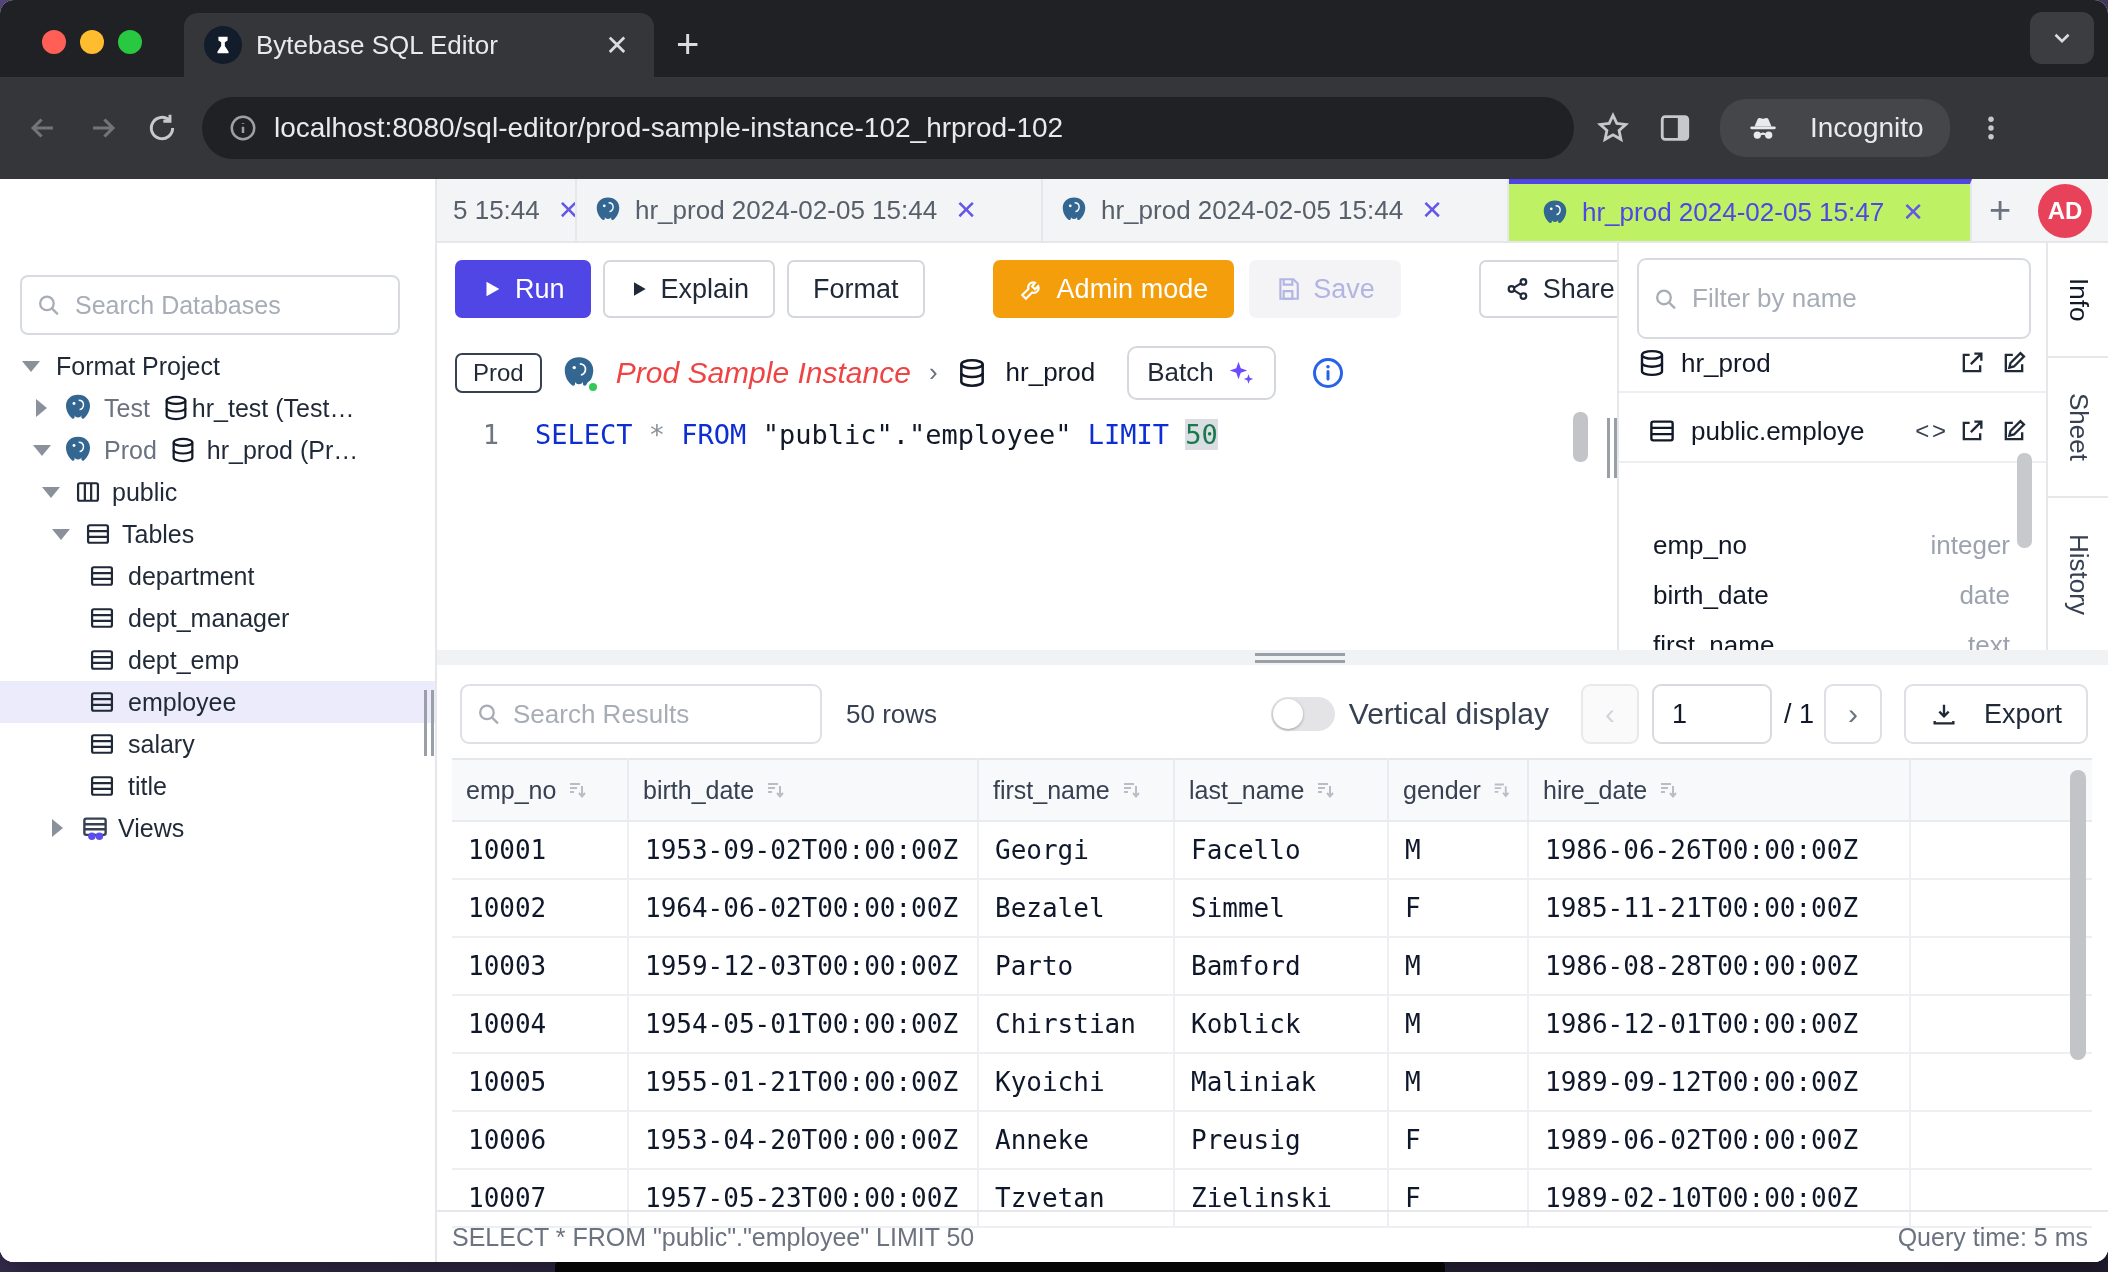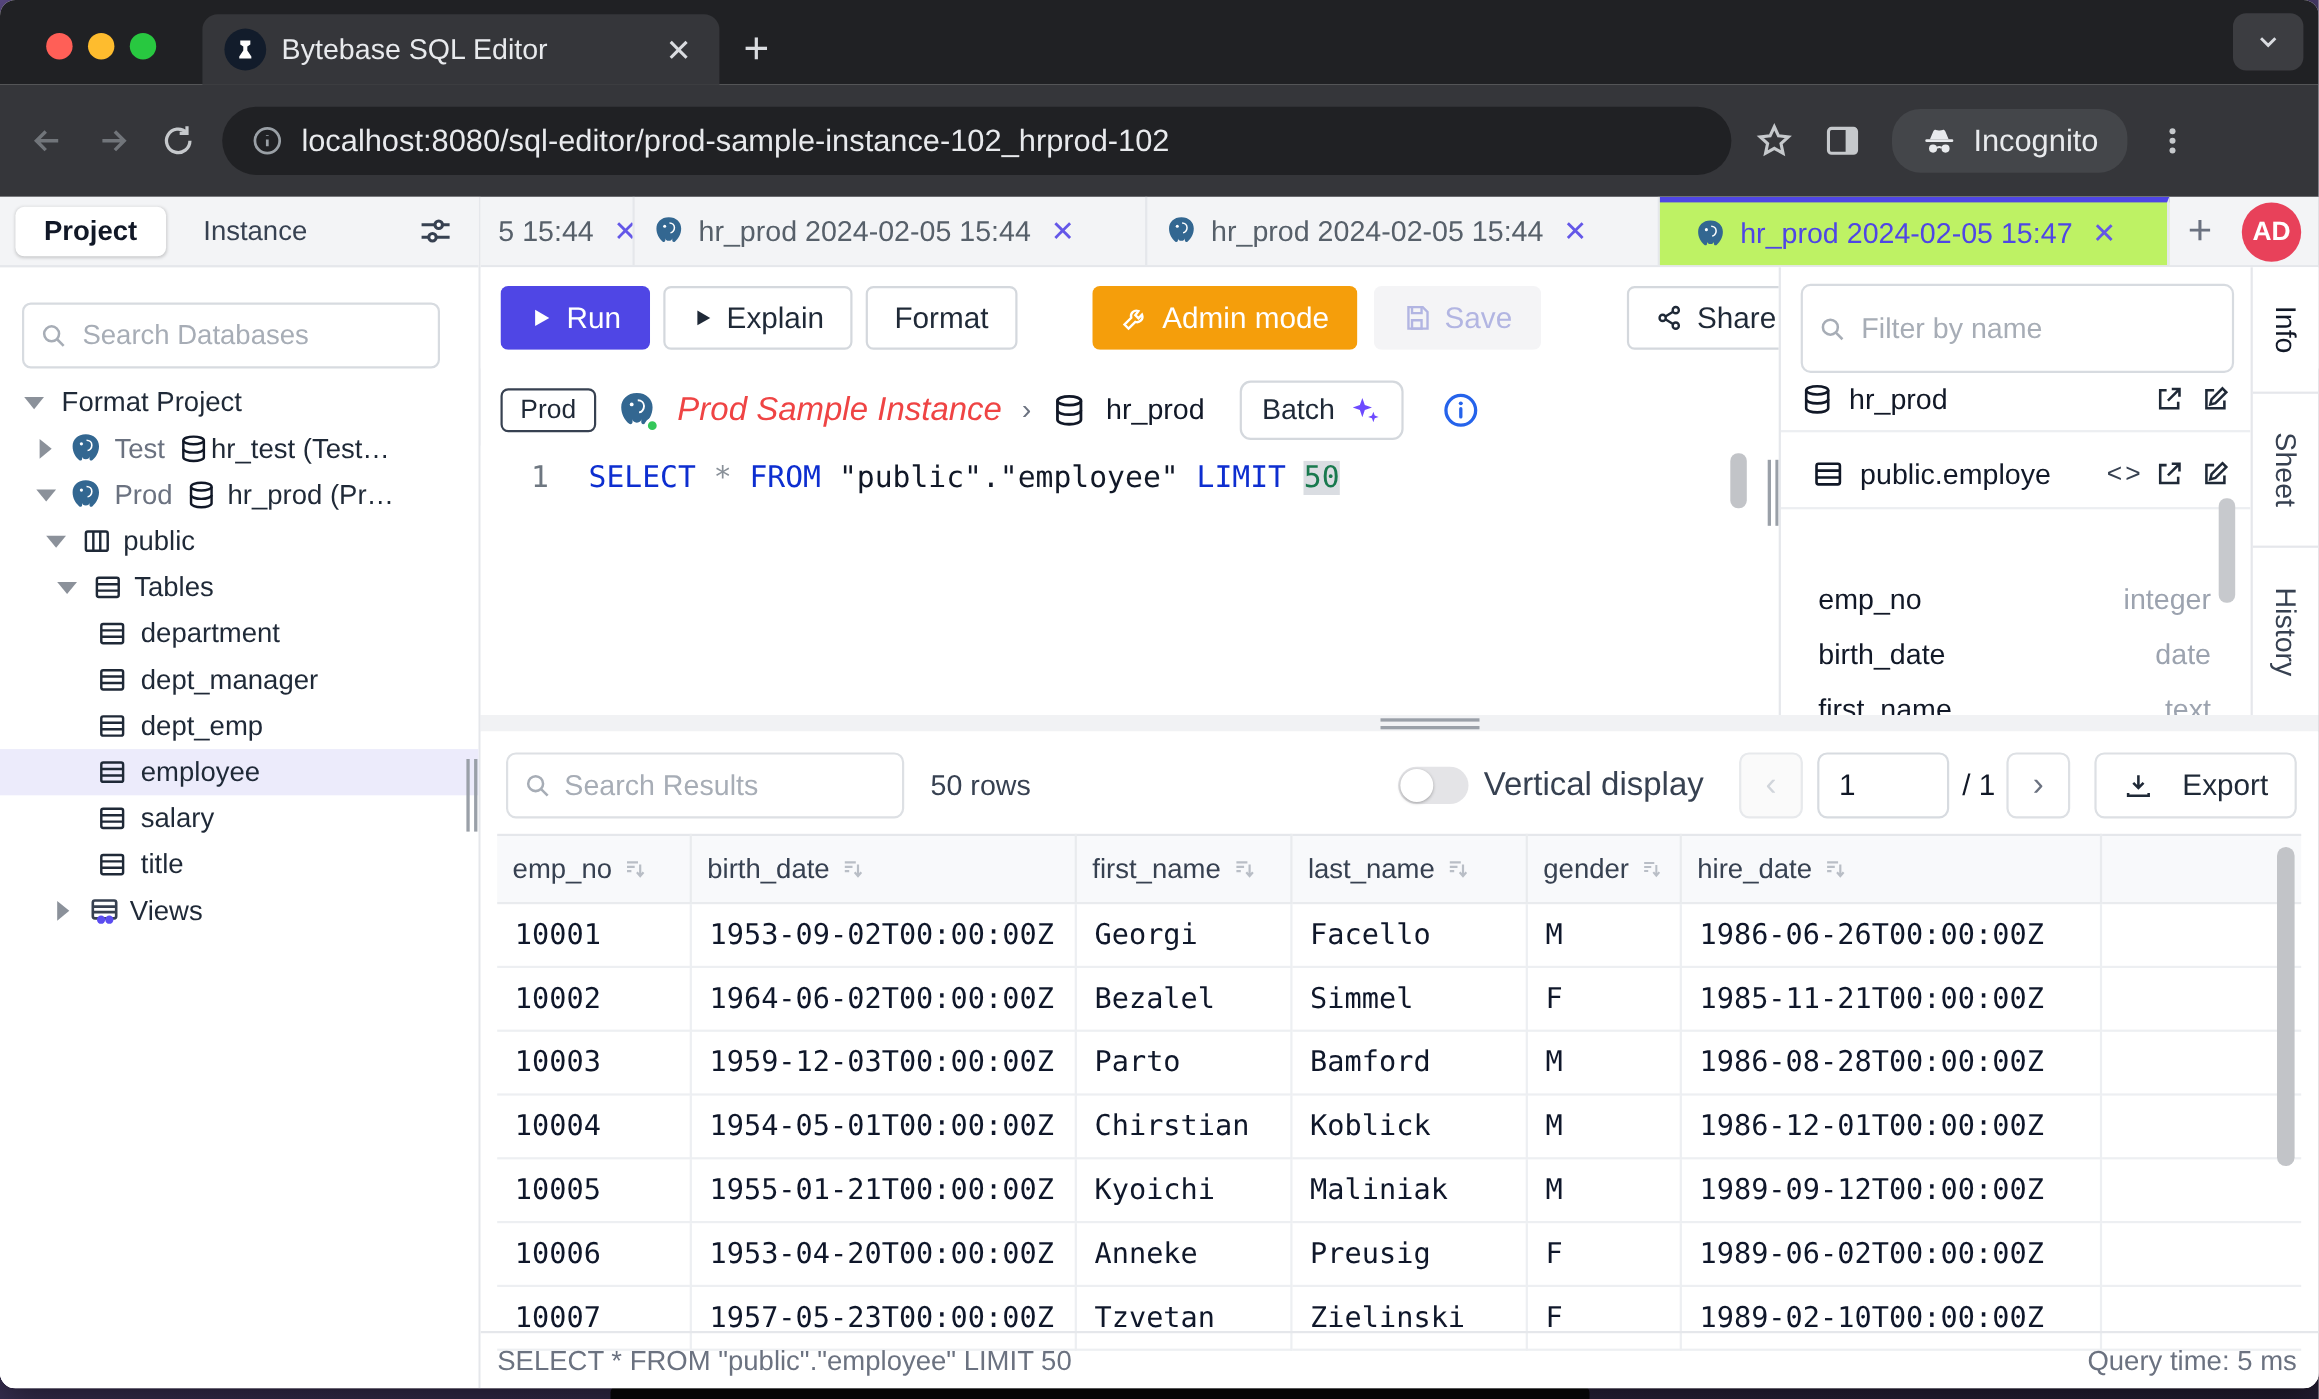--- a/index.html
+++ b/index.html
@@ -18,21 +18,21 @@
   .chrome-tab .favicon { width:38px; height:38px; border-radius:50%; background:#121c2b; display:flex; align-items:center; justify-content:center; margin-right:14px; flex:none; }
   .chrome-tab .title { font-size:26px; flex:1; white-space:nowrap; overflow:hidden; }
   .tab-close { color:#dadce0; font-size:28px; width:34px; text-align:center; cursor:default; }
   .newtab-btn { position:absolute; left:676px; top:22px; color:#dadce0; font-size:40px; font-weight:300; }
   .tabstrip-chevron { position:absolute; right:14px; top:12px; width:64px; height:52px; background:#3c3d41; border-radius:12px; display:flex; align-items:center; justify-content:center; }
   .chrome-urlrow { position:absolute; left:0; top:77px; width:100%; height:102px; background:#35363a; display:flex; align-items:center; }
   .nav-ic { margin-left:26px; flex:none; }
   .url-pill { margin-left:24px; width:1372px; height:62px; background:#202124; border-radius:31px; display:flex; align-items:center; padding:0 26px; }
   .url-text { color:#e8eaed; font-size:28px; margin-left:16px; white-space:nowrap; }
   .chrome-right { display:flex; align-items:center; margin-left:22px; }
-  .incog-pill { display:flex; align-items:center; gap:14px; background:#44464a; border-radius:26px; height:58px; padding:0 26px; margin-left:28px; color:#e8eaed; font-size:28px; }
+  .incog-pill { display:flex; align-items:center; gap:30px; background:#44464a; border-radius:26px; height:58px; padding:0 26px; margin-left:28px; color:#e8eaed; font-size:28px; }
 
   
   .app { position:absolute; left:0; top:179px; width:2108px; height:1083px; background:#fff; }
 
   
   .sidebar { position:absolute; left:0; top:0; width:437px; height:100%; background:#fff; border-right:2px solid #e5e7eb; }
   .sidebar-head { position:absolute; left:0; top:0; width:100%; height:64px; background:#f3f4f6; border-bottom:2px solid #e5e7eb; display:flex; align-items:center; }
   .seg-pill { margin-left:14px; background:#fff; border-radius:8px; box-shadow:0 1px 3px rgba(0,0,0,.18); padding:8px 26px; font-size:25px; font-weight:700; color:#111827; }
   .seg-plain { margin-left:34px; font-size:25px; color:#374151; }
   .sidebar-head .sliders { margin-left:auto; margin-right:22px; }
@@ -221,31 +221,20 @@
             <circle cx="12" cy="5" r="2.2"></circle>
             <circle cx="12" cy="12" r="2.2"></circle>
             <circle cx="12" cy="19" r="2.2"></circle>
           </svg>
       </div>
     </div>
 
     <div class="app">
 
       <div class="sidebar">
-        <div class="sidebar-head">
-          <span class="seg-pill">Project</span>
-          <span class="seg-plain">Instance</span>
-          <span class="sliders">
-            <svg width="34" height="34" viewBox="0 0 24 24" fill="none" stroke="#374151" stroke-width="2">
-                <path d="M3 8h18M3 16h18"></path>
-                <circle cx="14" cy="8" r="2.4" fill="#fff"></circle>
-                <circle cx="10" cy="16" r="2.4" fill="#fff"></circle>
-              </svg>
-          </span>
-        </div>
         <div class="sb-search">
           <svg width="28" height="28" viewBox="0 0 24 24" fill="none" stroke="#a7adb6" stroke-width="2.2">
               <circle cx="10.5" cy="10.5" r="6.5"></circle>
               <path d="M15.5 15.5L21 21"></path>
             </svg>
           <input placeholder="Search Databases" style="">
         </div>
 
         <div class="tree">
           <div class="trow">

